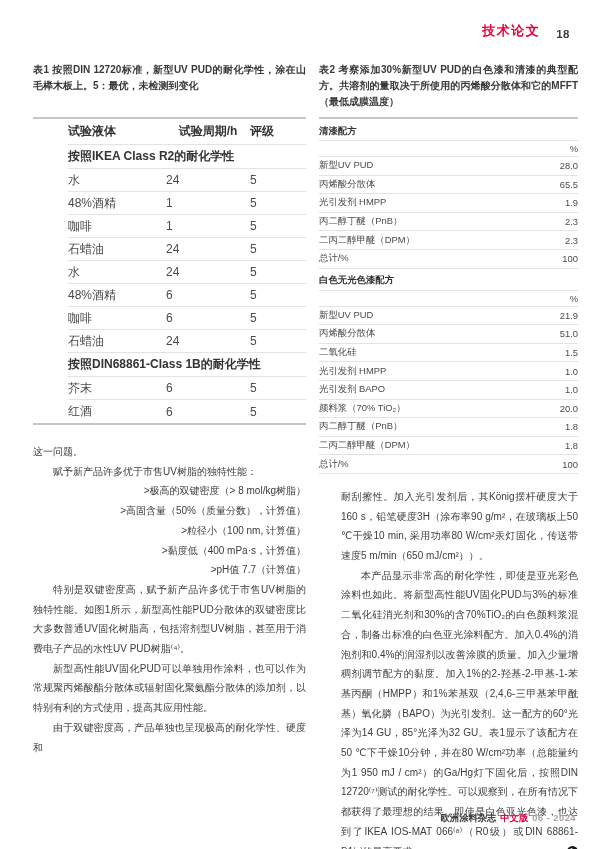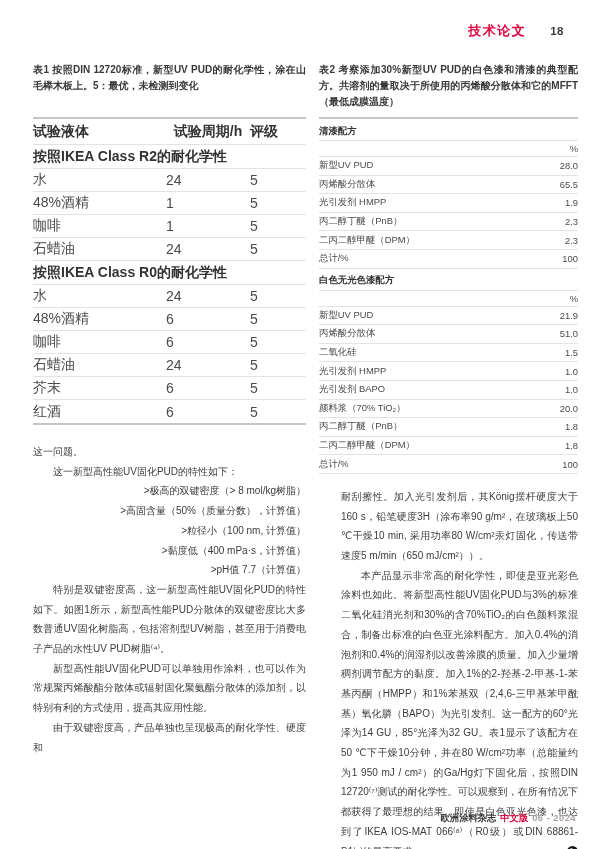--- a/index.html
+++ b/index.html
@@ -15,38 +15,38 @@
     width:600px;height:849px;
     background:#ffffff;
     font-family:"Liberation Sans","DejaVu Sans",sans-serif;
     color:var(--ink);
     position:relative;
     overflow:hidden;
   }
   .page{position:absolute;inset:0;}
 
   
-  .header{position:absolute;top:22px;right:36px;display:flex;align-items:center;gap:24px;}
+  .header{position:absolute;top:22px;right:30px;display:flex;align-items:flex-end;gap:16px;}
   .header .section-label{color:var(--red);font-weight:bold;font-size:13px;letter-spacing:1.5px;}
   .header .page-number{font-size:11.5px;font-weight:bold;color:var(--ink);letter-spacing:.5px;}
 
   
   .content{position:absolute;top:62px;left:33px;right:28px;display:flex;gap:13px;}
   .col-left{width:273px;flex:0 0 273px;}
   .col-right{width:259px;flex:0 0 259px;}
 
   .caption{
     font-size:10px;font-weight:600;line-height:16px;color:#383838;
     min-height:55px;text-align:justify;
   }
 
   
   .t1{border-top:2.5px solid var(--line-strong);border-bottom:2.5px solid var(--line-strong);}
   .t1-row{display:grid;grid-template-columns:1fr 84px 56px;align-items:center;
-          min-height:23px;border-bottom:1px solid var(--line);font-size:14px;color:var(--ink-soft);}
+          min-height:23px;border-bottom:1px solid var(--line);font-size:12px;color:var(--ink-soft);margin-left:35px;}
   .t1-row:last-child{border-bottom:none;}
   .t1-head{font-weight:bold;color:#333;min-height:26px;}
   .t1-section{display:block;font-weight:bold;color:#333;line-height:23px;}
   .t1-cell.c1,.t1-cell.c2{text-align:left;}
   .t1-head .t1-cell.c1{text-align:center;}
 
   
   .t2{border-top:2.5px solid var(--line-strong);}
   .t2-row{display:flex;justify-content:space-between;align-items:center;
           min-height:18.6px;border-bottom:1px solid var(--line);font-size:9.4px;color:var(--ink-soft);}
@@ -115,61 +115,61 @@
           <div class="t1-row">
             <div class="t1-cell c0">咖啡</div>
             <div class="t1-cell c1">1</div>
             <div class="t1-cell c2">5</div>
           </div>
           <div class="t1-row">
             <div class="t1-cell c0">石蜡油</div>
             <div class="t1-cell c1">24</div>
             <div class="t1-cell c2">5</div>
           </div>
-          <div class="t1-row t1-section">按照IKEA Class R0的耐化学性</div>
           <div class="t1-row">
             <div class="t1-cell c0">水</div>
             <div class="t1-cell c1">24</div>
             <div class="t1-cell c2">5</div>
           </div>
           <div class="t1-row">
             <div class="t1-cell c0">48%酒精</div>
             <div class="t1-cell c1">6</div>
             <div class="t1-cell c2">5</div>
           </div>
           <div class="t1-row">
             <div class="t1-cell c0">咖啡</div>
             <div class="t1-cell c1">6</div>
             <div class="t1-cell c2">5</div>
           </div>
           <div class="t1-row">
             <div class="t1-cell c0">石蜡油</div>
             <div class="t1-cell c1">24</div>
             <div class="t1-cell c2">5</div>
           </div>
+          <div class="t1-row t1-section">按照DIN68861-Class 1B的耐化学性</div>
           <div class="t1-row">
             <div class="t1-cell c0">芥末</div>
             <div class="t1-cell c1">6</div>
             <div class="t1-cell c2">5</div>
           </div>
           <div class="t1-row">
             <div class="t1-cell c0">红酒</div>
             <div class="t1-cell c1">6</div>
             <div class="t1-cell c2">5</div>
           </div>
         </div>
       <div class="body-text">
           <p>这一问题。</p>
-          <p class="indent">这一新型高性能UV固化PUD的特性如下：</p>
+          <p class="indent">赋予新产品许多优于市售UV树脂的独特性能：</p>
           <p class="bullet">&gt;极高的双键密度（&gt; 8 mol/kg树脂）</p>
           <p class="bullet">&gt;高固含量（50%（质量分数），计算值）</p>
           <p class="bullet">&gt;粒径小（100 nm, 计算值）</p>
           <p class="bullet">&gt;黏度低（400 mPa·s，计算值）</p>
           <p class="bullet">&gt;pH值 7.7（计算值）</p>
-          <p class="indent">特别是双键密度高，这一新型高性能UV固化PUD的特性如下。如图1所示，新型高性能PUD分散体的双键密度比大多数普通UV固化树脂高，包括溶剂型UV树脂，甚至用于消费电子产品的水性UV PUD树脂⁽⁴⁾。</p>
+          <p class="indent">特别是双键密度高，赋予新产品许多优于市售UV树脂的独特性能。如图1所示，新型高性能PUD分散体的双键密度比大多数普通UV固化树脂高，包括溶剂型UV树脂，甚至用于消费电子产品的水性UV PUD树脂⁽⁴⁾。</p>
           <p class="indent">新型高性能UV固化PUD可以单独用作涂料，也可以作为常规聚丙烯酸酯分散体或辐射固化聚氨酯分散体的添加剂，以特别有利的方式使用，提高其应用性能。</p>
           <p class="indent">由于双键密度高，产品单独也呈现极高的耐化学性、硬度和</p>
         </div>
     </div>
 
     <div class="col-right">
       <div class="caption">表2 考察添加30%新型UV PUD的白色漆和清漆的典型配方。共溶剂的量取决于所使用的丙烯酸分散体和它的MFFT（最低成膜温度）</div>
       <div class="t2">
           <div class="t2-row t2-group">清漆配方</div>
           <div class="t2-row t2-unit">

